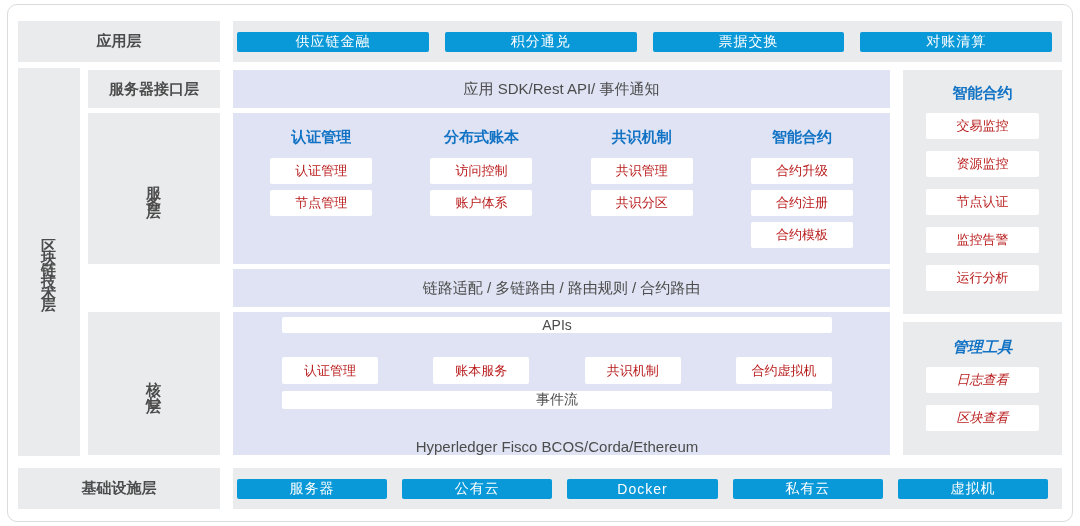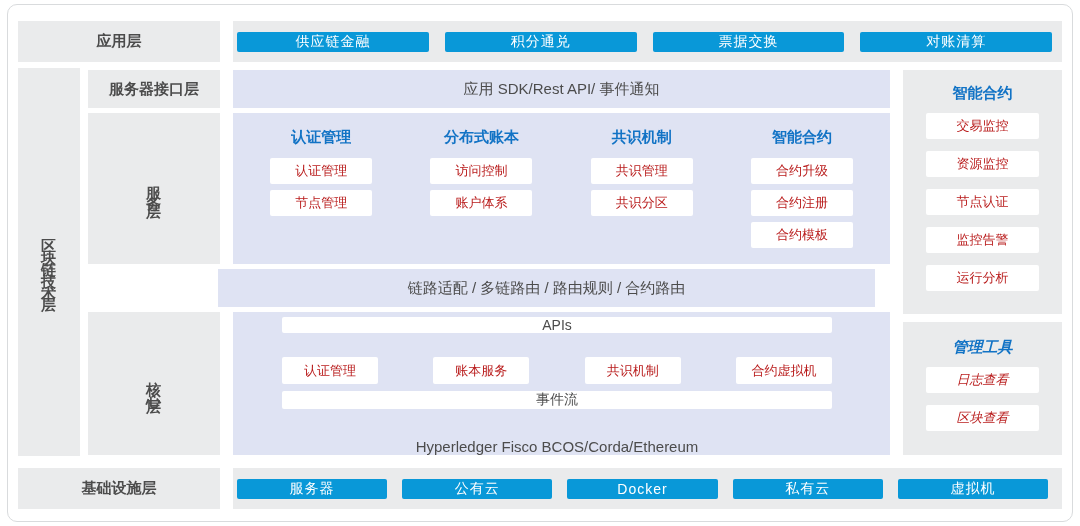--- a/index.html
+++ b/index.html
@@ -82,21 +82,21 @@
       <div class="wbox">共识分区</div>
     </div>
     <div class="svc-col">
       <div class="svc-head">智能合约</div>
       <div class="wbox">合约升级</div>
       <div class="wbox">合约注册</div>
       <div class="wbox">合约模板</div>
     </div>
   </div>
 
-  <div class="bar lav" style="left:218px;top:269px;width:657px;height:38px;">链路适配 / 多链路由 / 路由规则 / 合约路由</div>
+  <div class="bar lav" style="left:233px;top:269px;width:657px;height:38px;">链路适配 / 多链路由 / 路由规则 / 合约路由</div>
 
   <div class="panel lav core" style="left:233px;top:312px;width:657px;height:143px;">
     <div class="core-bar">APIs</div>
     <div class="core-row">
       <div class="wbox">认证管理</div>
       <div class="wbox">账本服务</div>
       <div class="wbox">共识机制</div>
       <div class="wbox">合约虚拟机</div>
     </div>
     <div class="core-bar">事件流</div>

